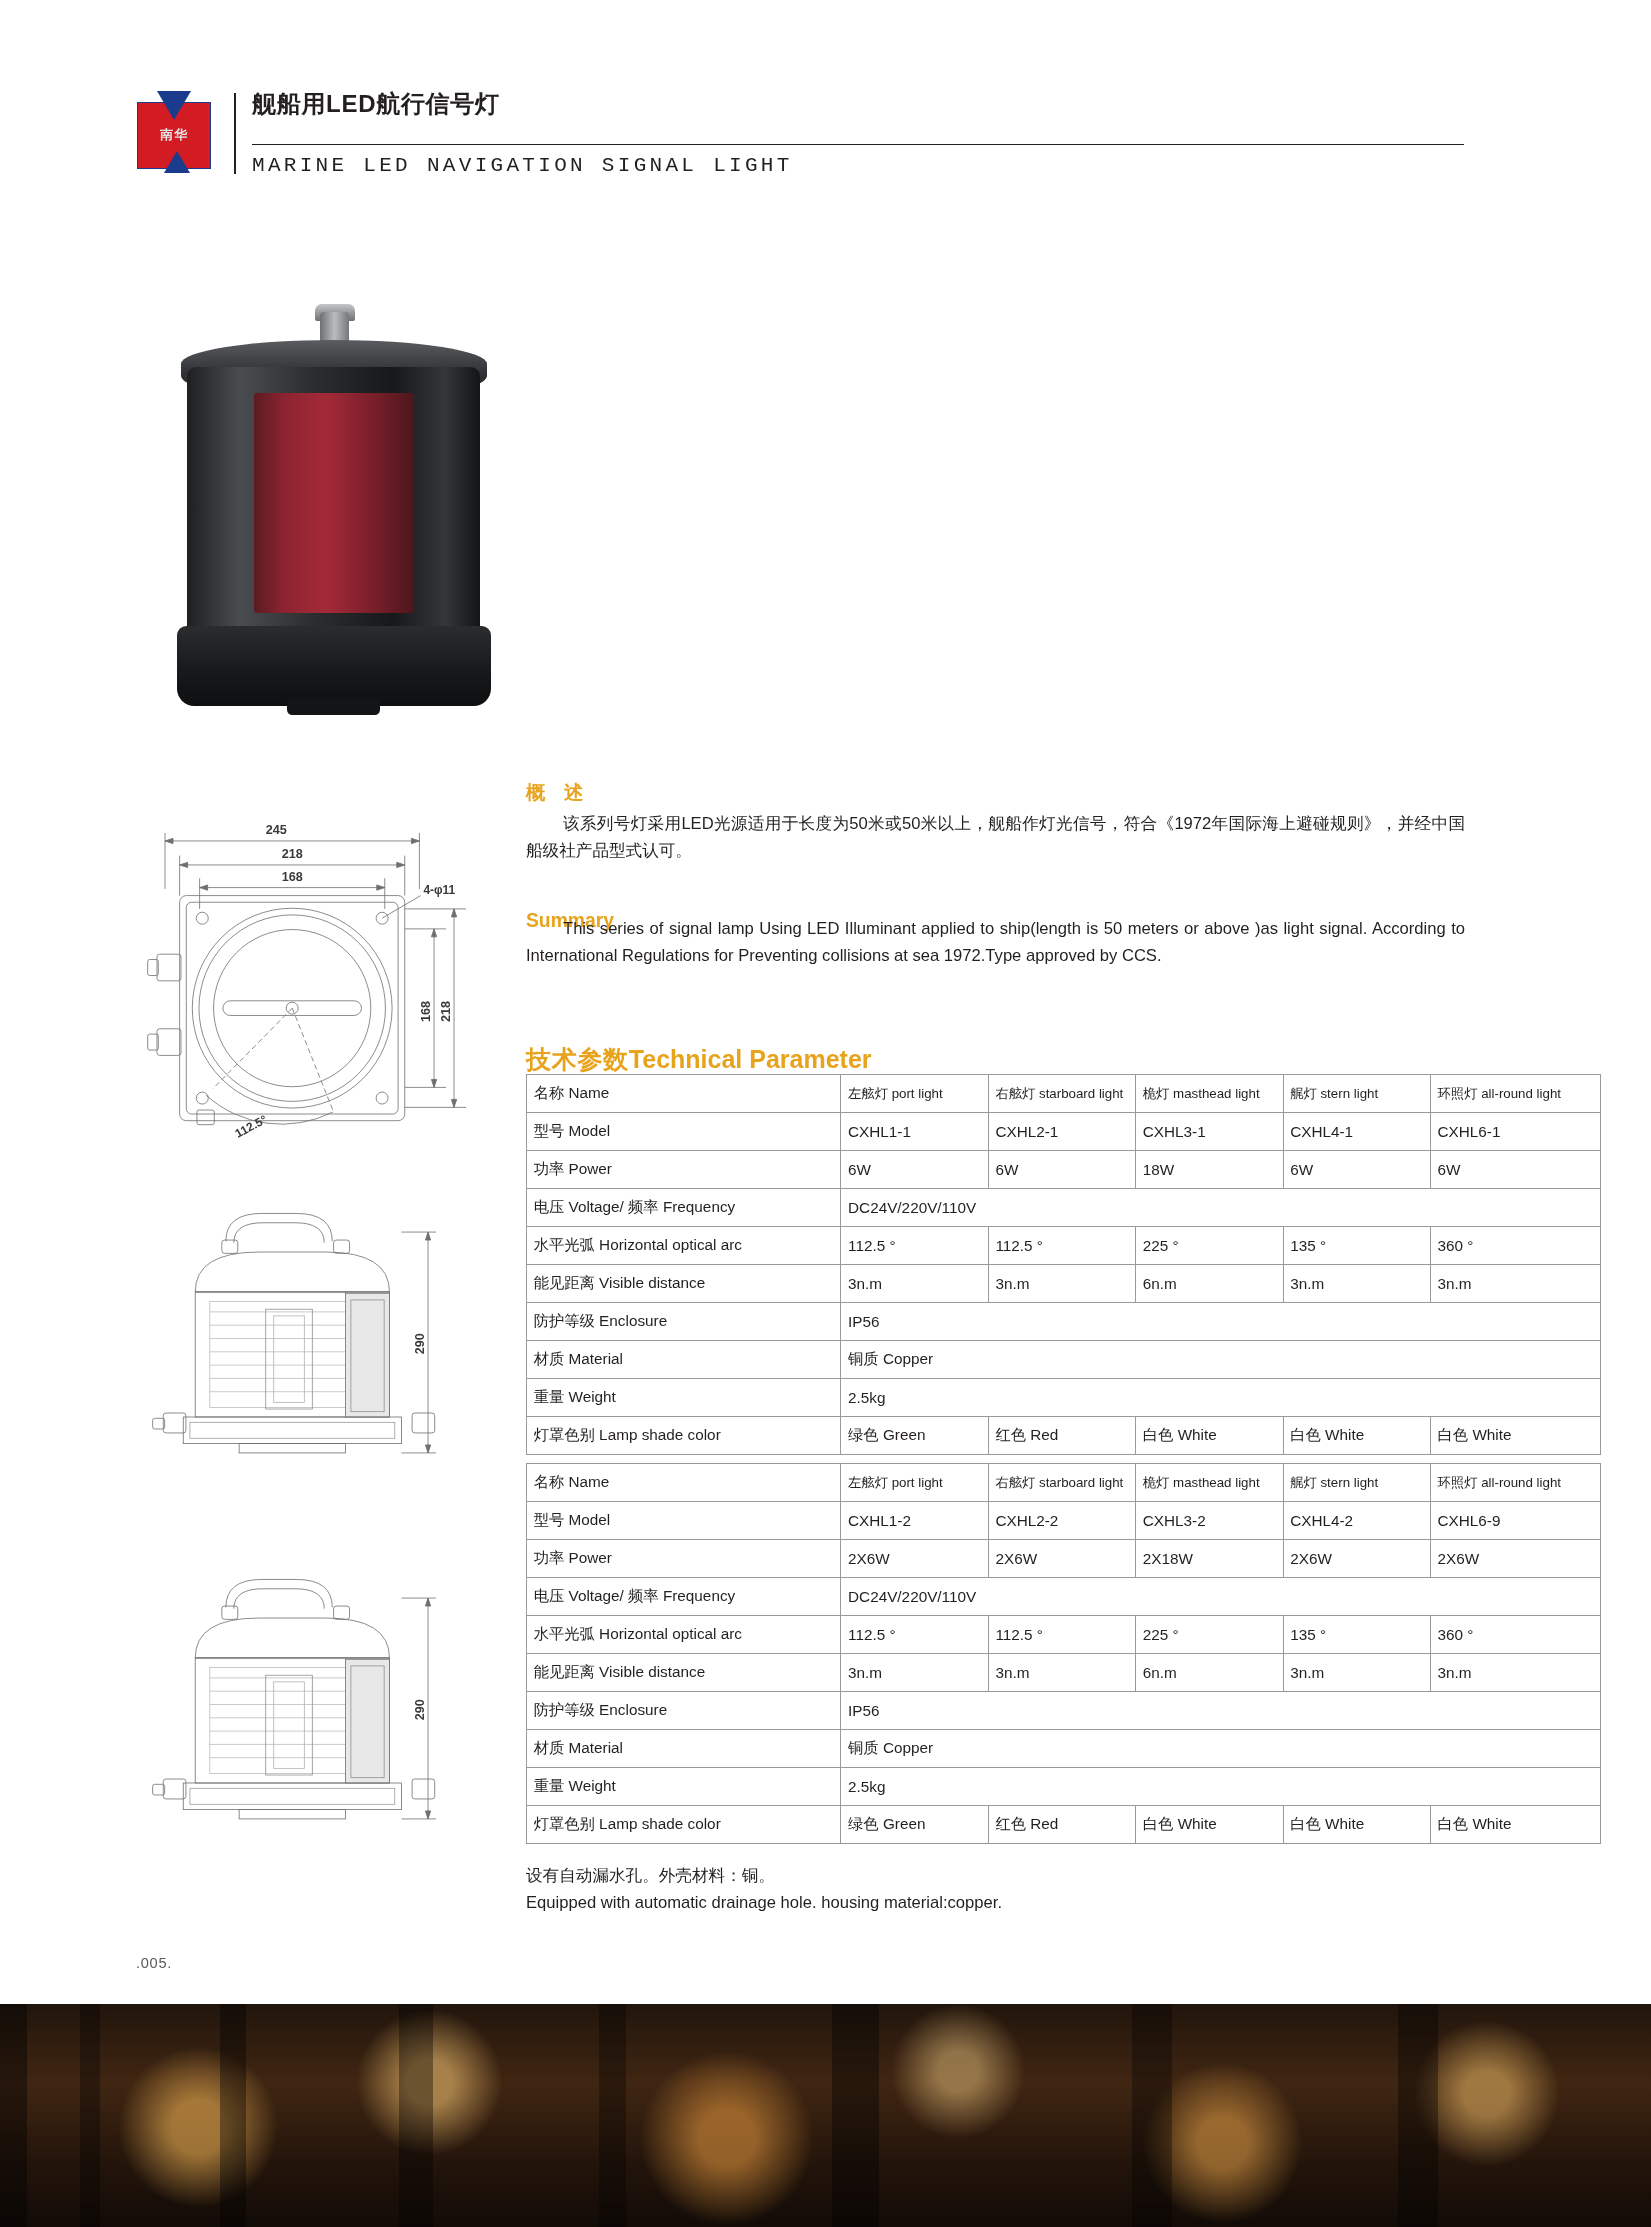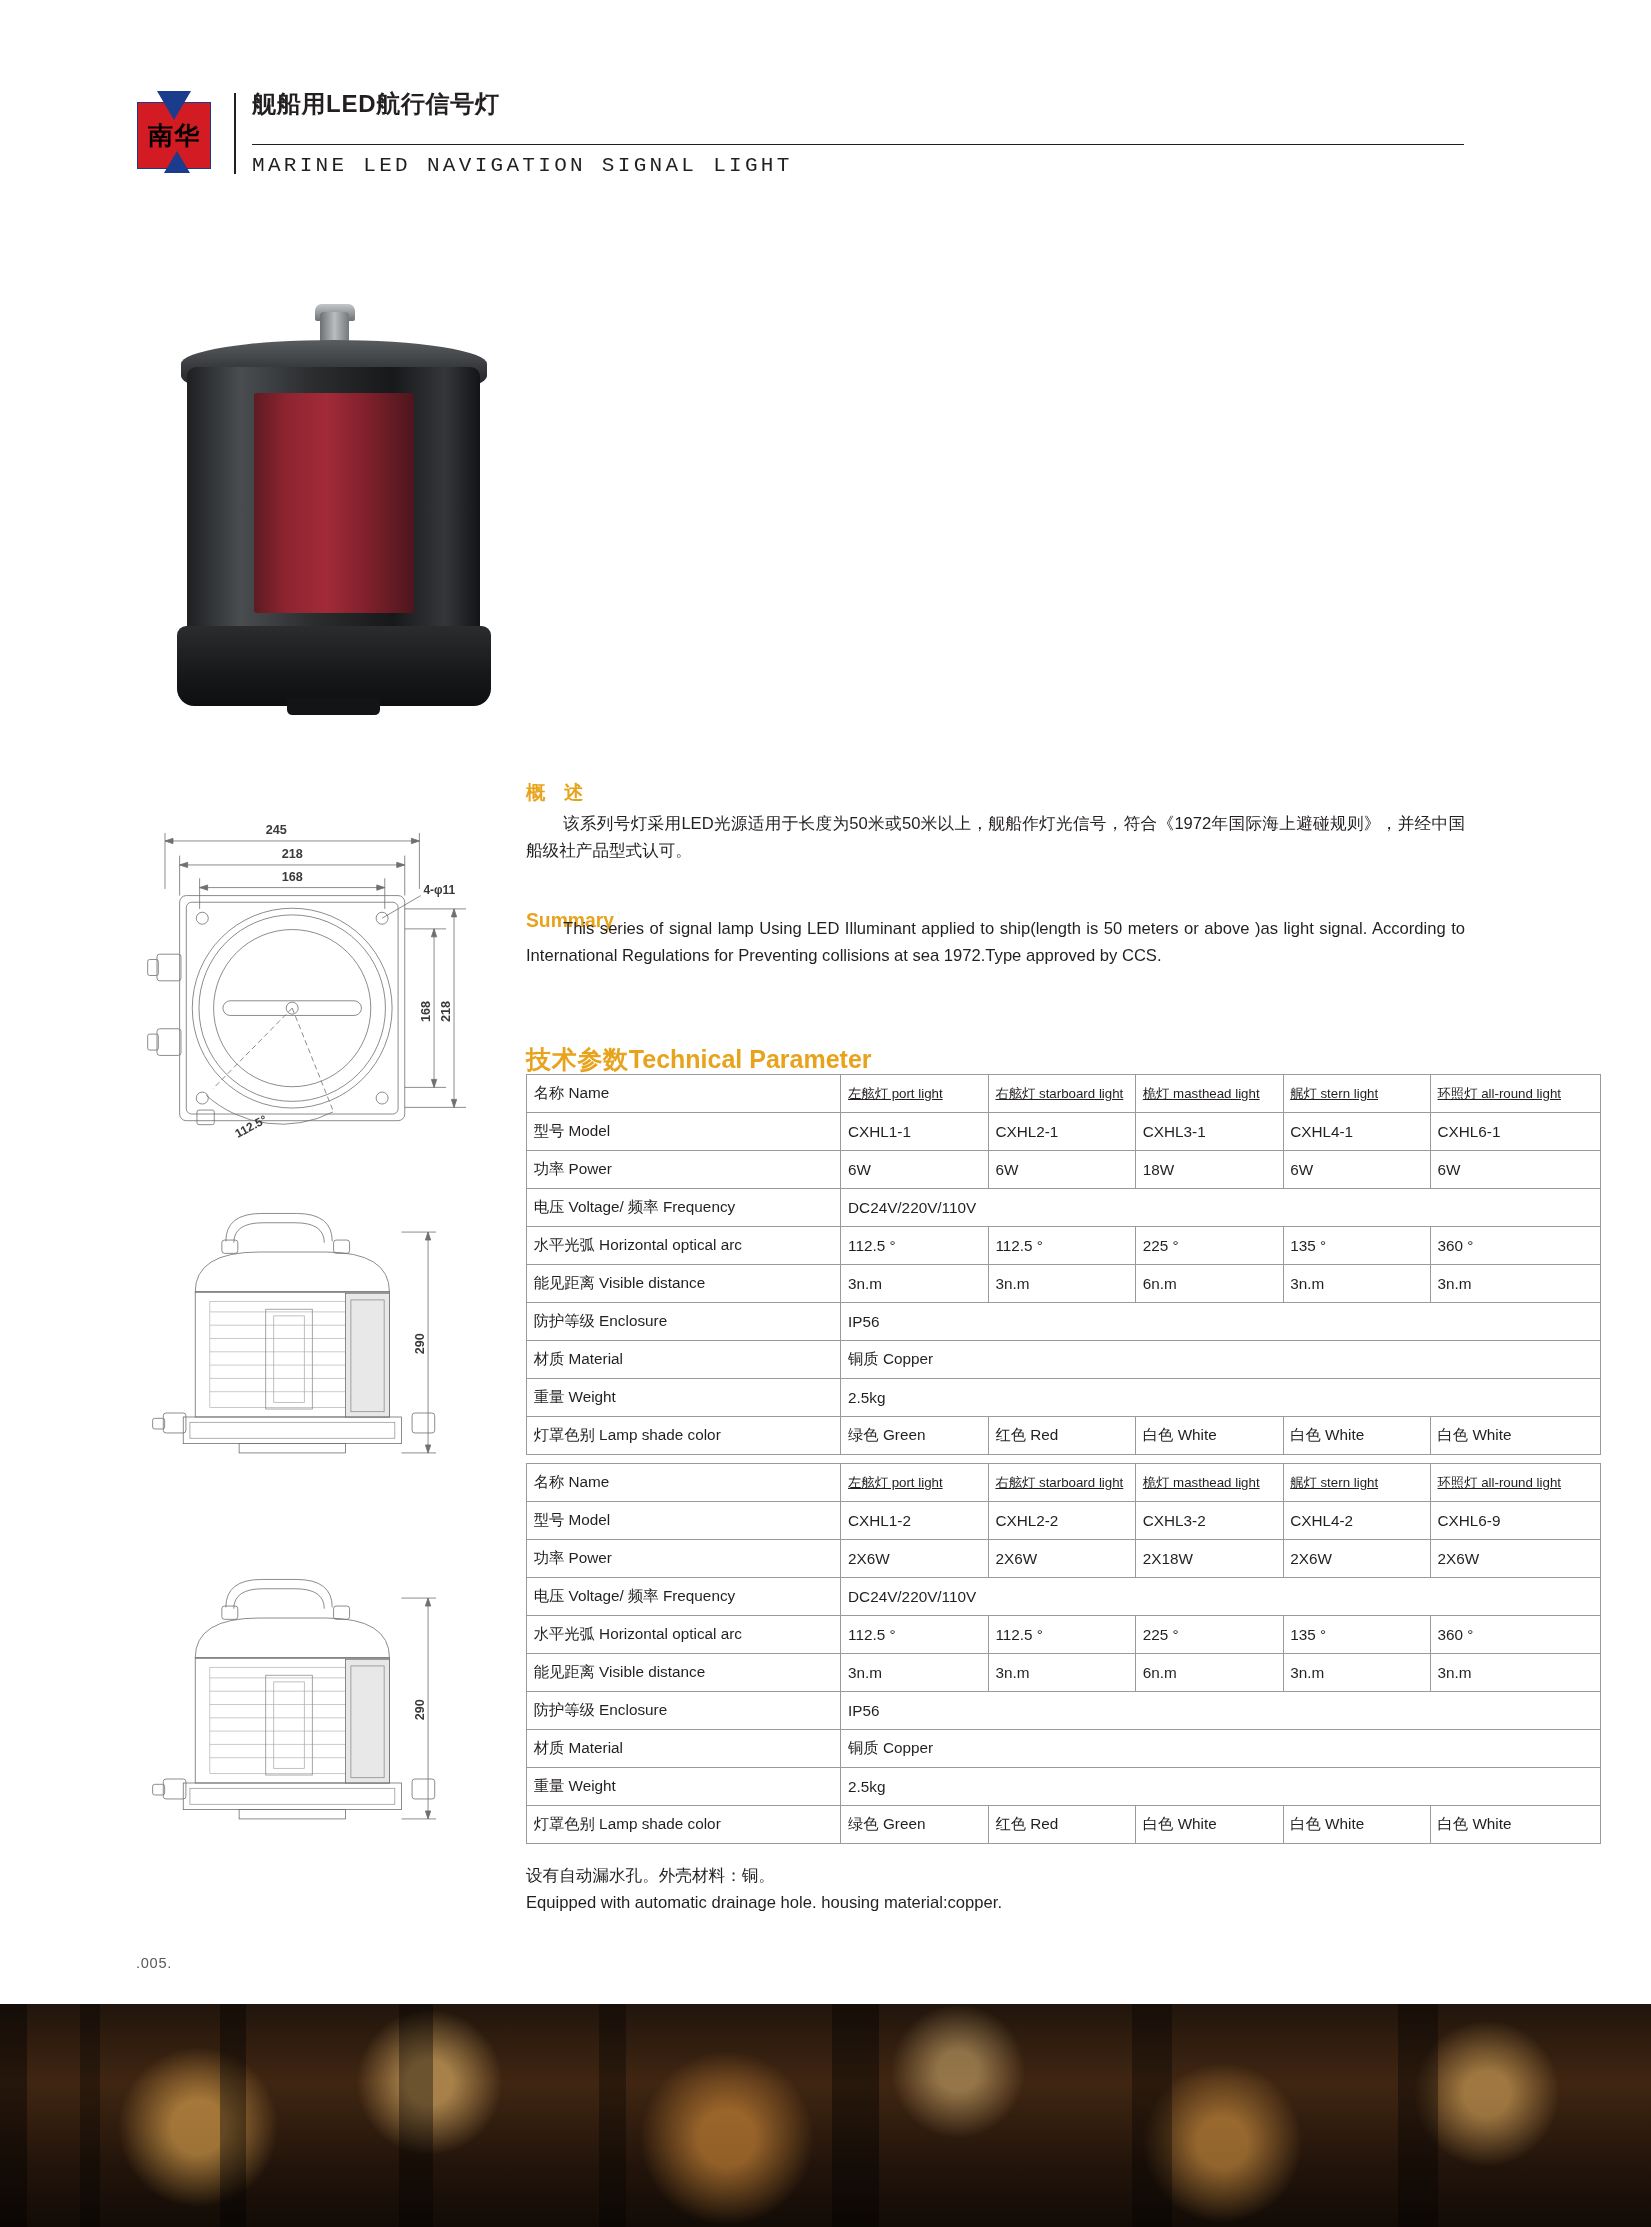--- a/index.html
+++ b/index.html
@@ -34,22 +34,22 @@
     width: 72px; height: 65px;
     background: #d21b23;
     border: 1.3px solid #1b3c8c;
   }
   .logo-inner {
     position: absolute;
     left: 0; top: 0; right: 0; bottom: 0;
     display: flex;
     align-items: center;
     justify-content: center;
-    color: #000000;
-    font-size: 25px;
+    color: #e5e5e5;
+    font-size: 13px;
     letter-spacing: 1.3px;
     font-weight: bold;
   }
   .logo-bluemark {
     position: absolute;
     left: 29px; top: -4px;
     width: 0; height: 0;
     border-left: 17.3px solid transparent;
     border-right: 17.3px solid transparent;
     border-top: 29px solid #1b3c8c;
@@ -203,21 +203,21 @@
     vertical-align: middle;
     white-space: nowrap;
     overflow: hidden;
   }
   td.lbl { width: 300px; }
   td.c1 { width: 133px; }
   td.c2 { width: 133px; }
   td.c3 { width: 133px; }
   td.c4 { width: 133px; }
   td.c5 { width: 156px; }
-  .hdr-small { font-size: 13.3px; text-decoration: underline; }
+  .hdr-small { font-size: 13.3px; }
   .tiny { font-size: 9.3px; }
 
   .note {
     position: absolute;
     left: 526px;
     font-size: 16.6px;
     line-height: 1.5;
   }
 
   .pagenum {

